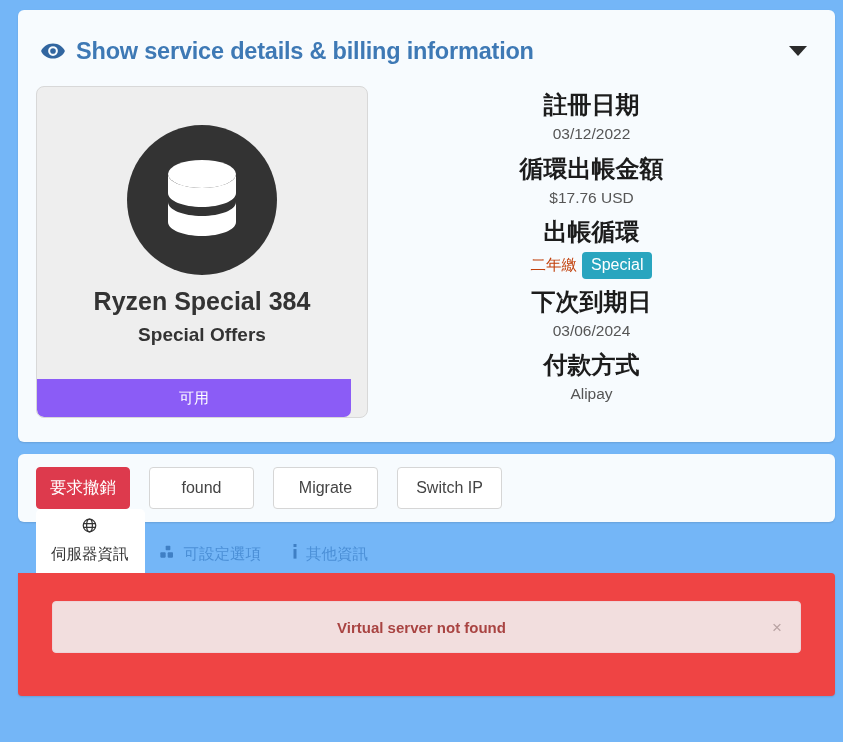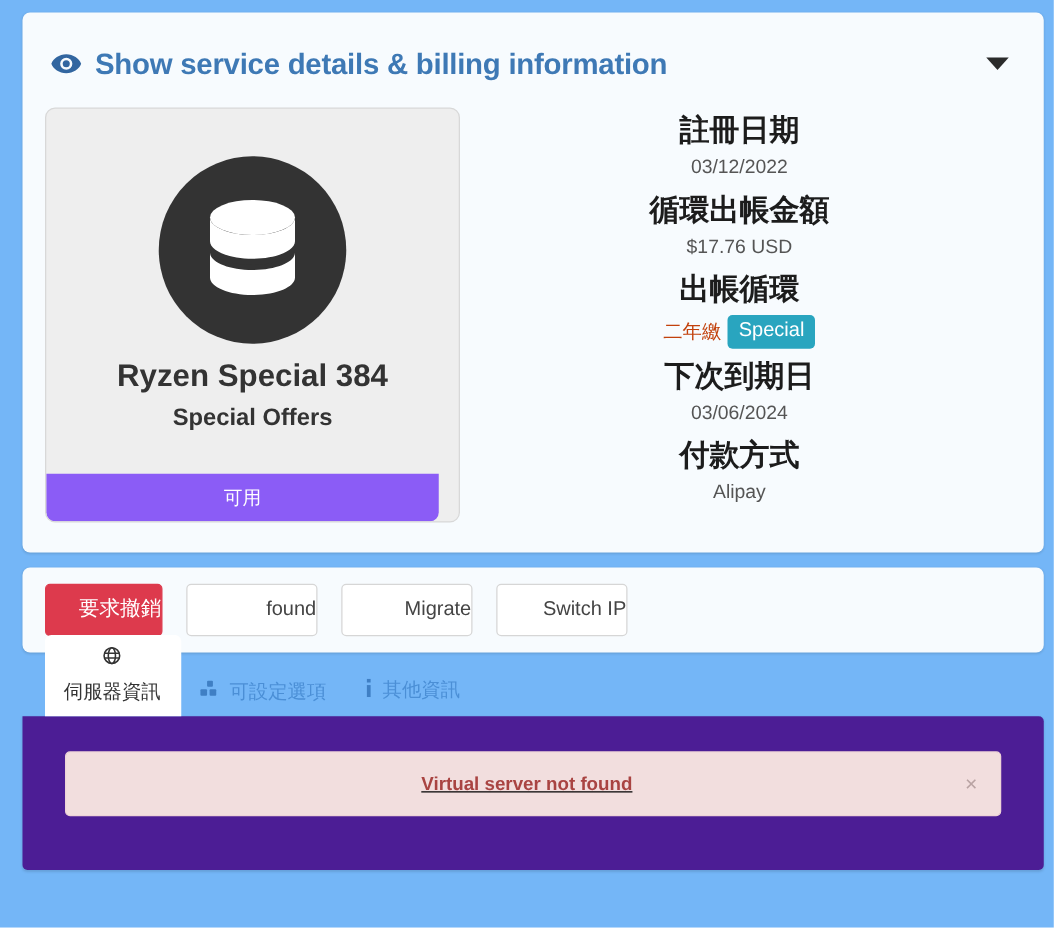--- a/index.html
+++ b/index.html
@@ -182,21 +182,21 @@
     padding: 0 18px;
   }
   .btn {
     font-family: inherit;
     font-size: 16px;
     border-radius: 4px;
     padding: 10px 0;
     cursor: pointer;
     line-height: 1.2;
     box-sizing: border-box;
-    text-align: right;
+    text-align: center;
   }
   .btn-danger {
     background: #dd3a4d;
     border: 1px solid #dd3a4d;
     color: #ffffff;
     width: 94px;
     font-size: 16.5px;
   }
   .btn-default {
     background: #ffffff;
@@ -228,27 +228,26 @@
     white-space: nowrap;
   }
   .tab.active {
     background: #ffffff;
     color: #333333;
     flex-direction: column;
   }
   .tab-icon { display:block; flex:0 0 auto; }
 
   .tab-content {
-    background: #4c1d95;
+    background: #ef4444;
     border-radius: 0 4px 4px 4px;
     height: 123px;
     box-sizing: border-box;
     padding: 28px 34px 0 34px;
     box-shadow: 0 1px 2px rgba(0,0,0,.12);
-    text-decoration: underline;
   }
   .alert-danger {
     background: #f2dede;
     border: 1px solid #eed3d7;
     border-radius: 4px;
     height: 50px;
     display: flex;
     align-items: center;
     justify-content: center;
     position: relative;

